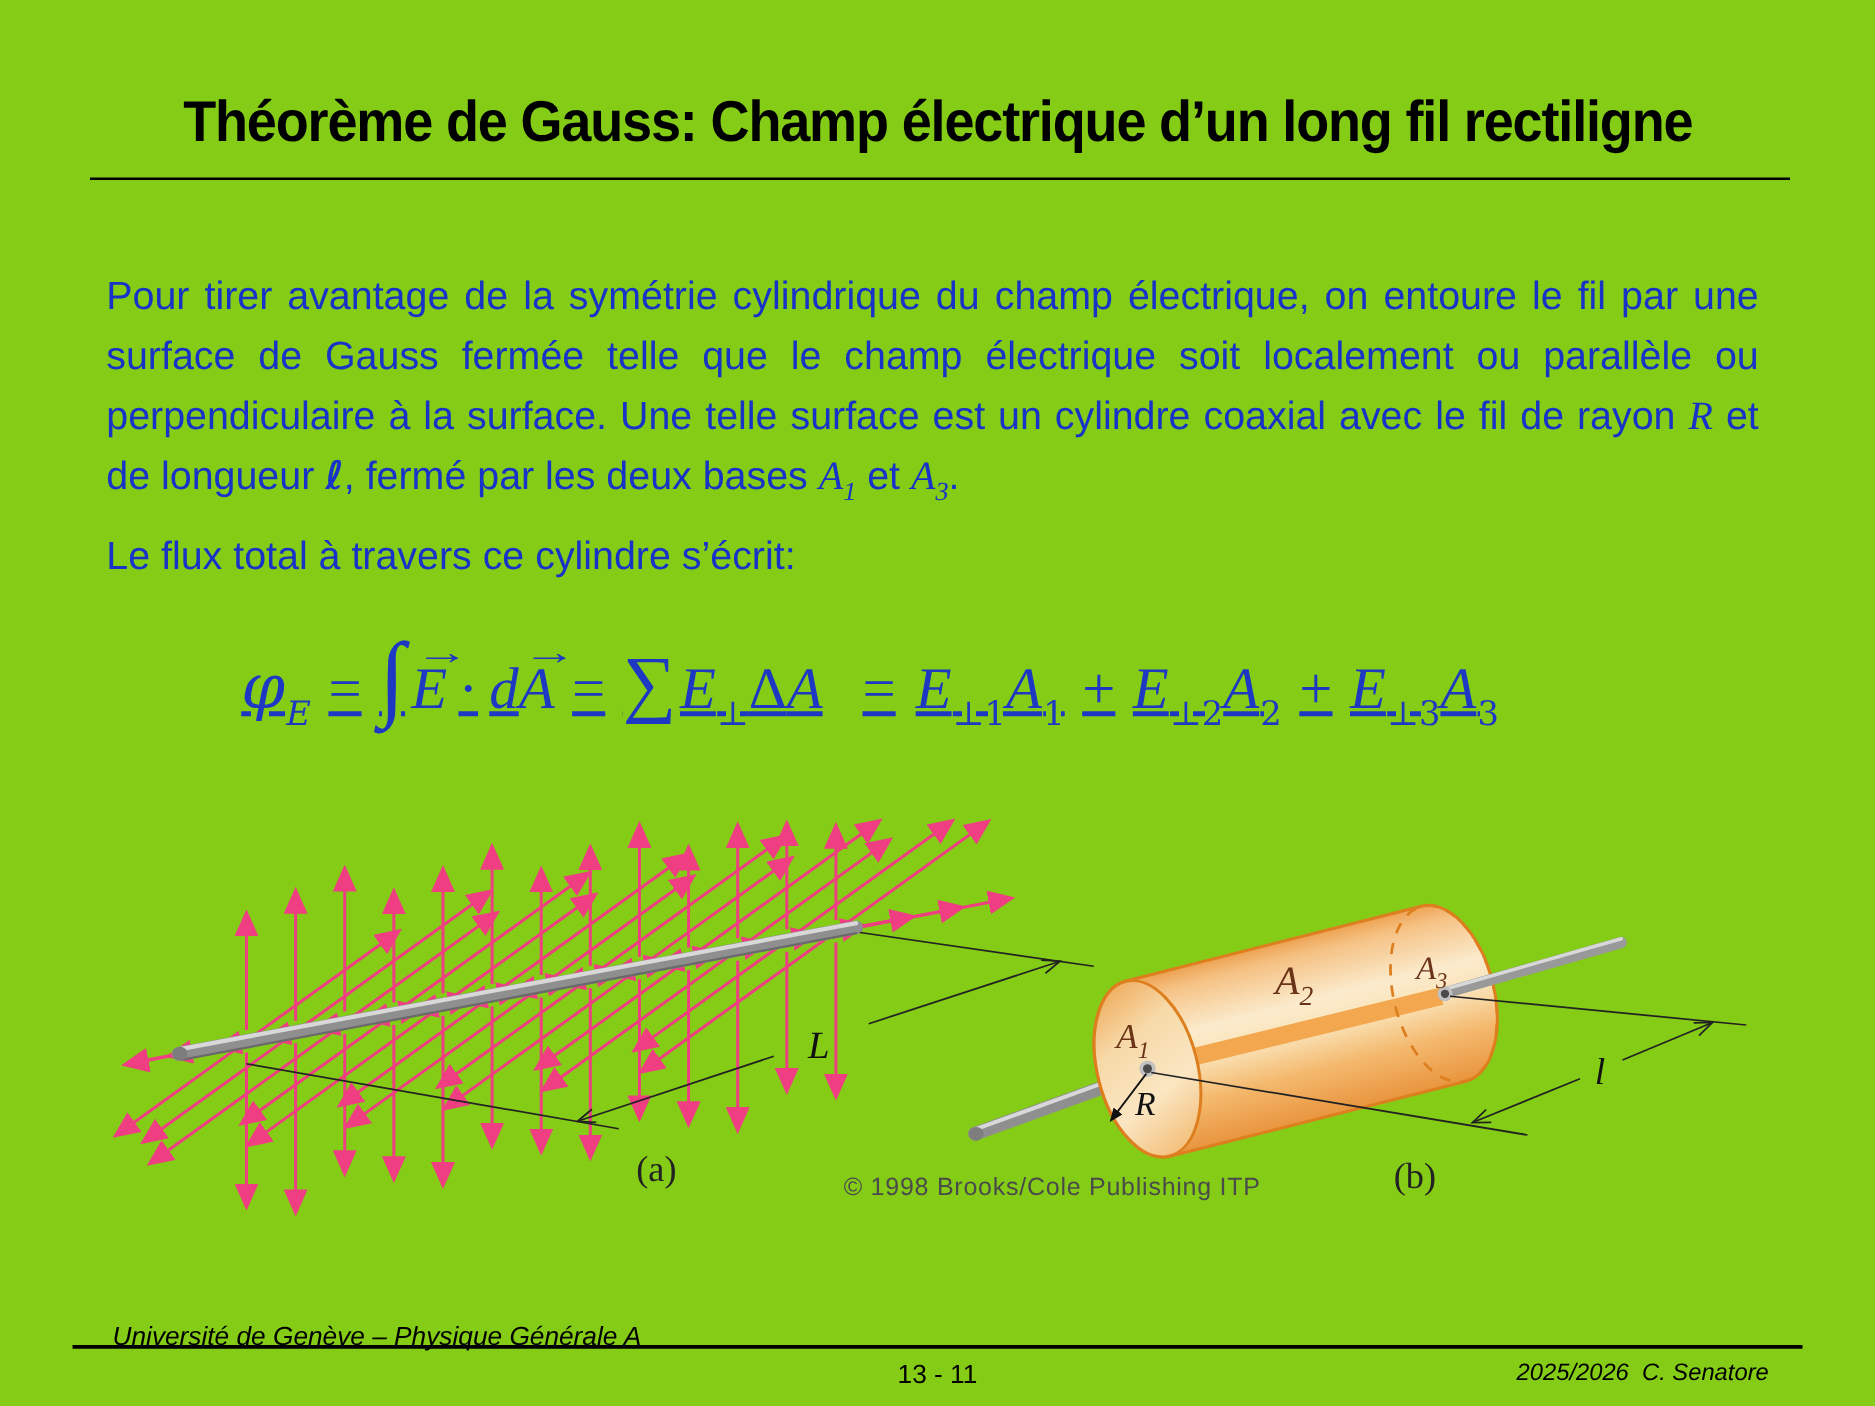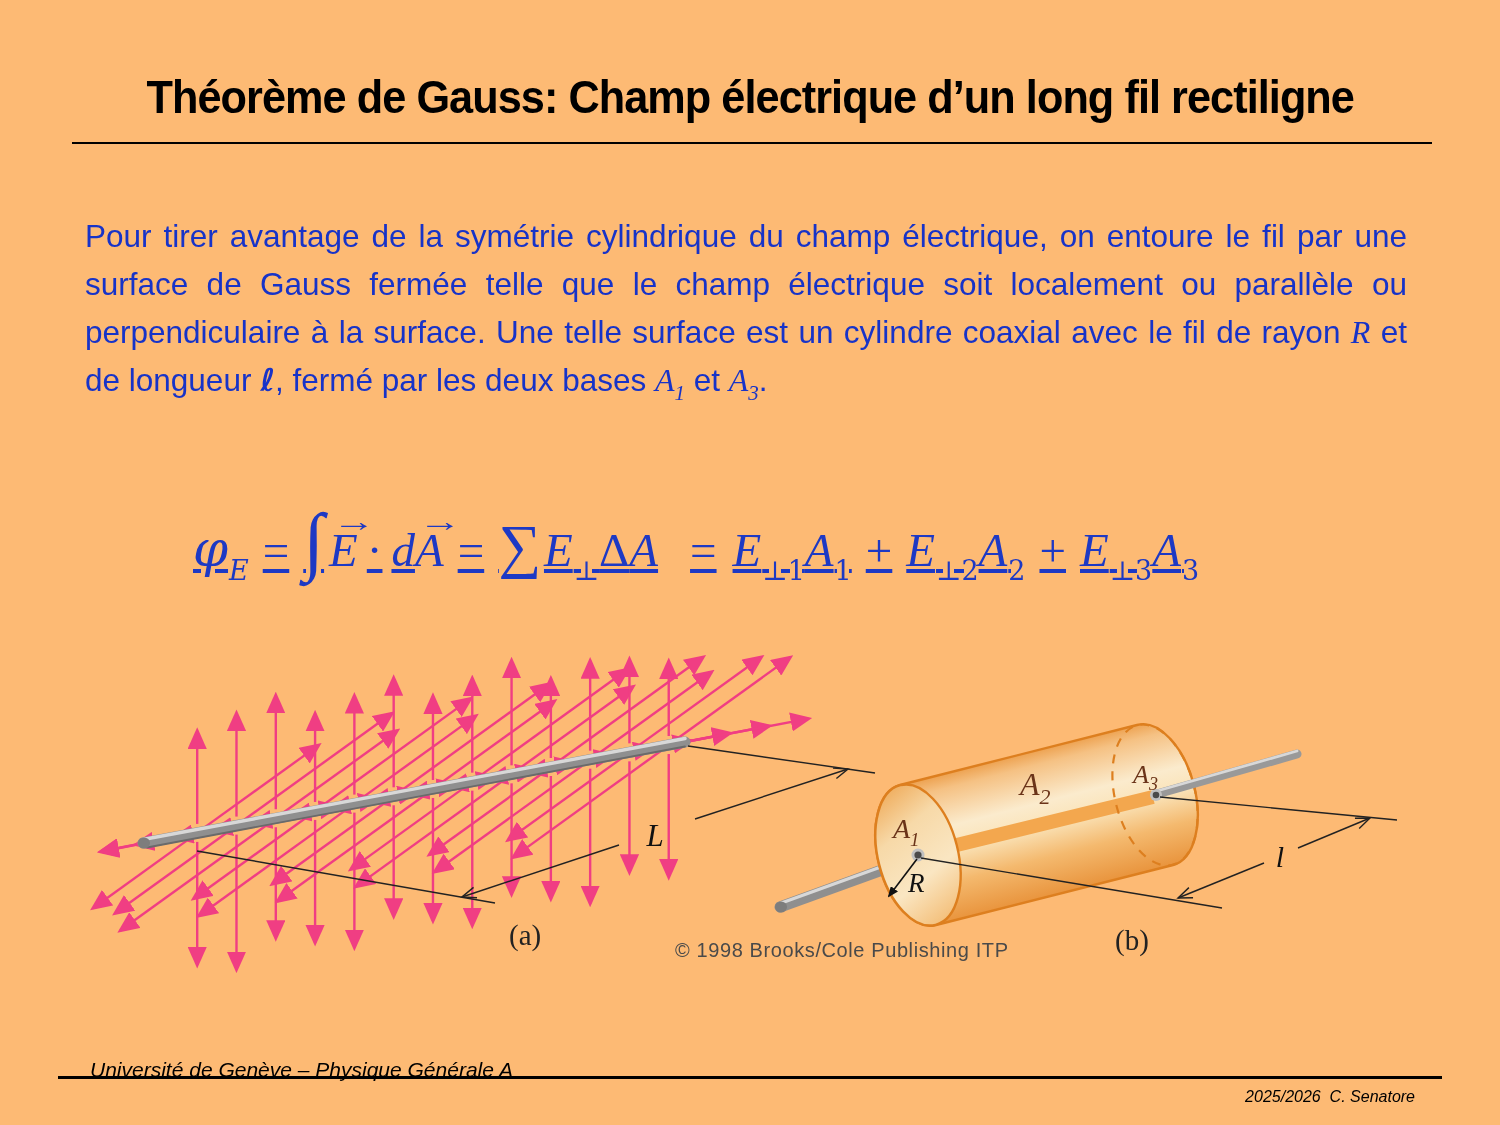--- a/index.html
+++ b/index.html
@@ -1,16 +1,16 @@
 <!DOCTYPE html>
 <html><head>
 <meta charset="utf-8">
 <style>
   html,body{margin:0;padding:0;background:#9a9a9a;}
-  .slide{position:relative;width:1500px;height:1125px;background:#fdba74;overflow:hidden;
+  .slide{position:relative;width:1500px;height:1125px;background:#84cc16;overflow:hidden;
          font-family:"Liberation Sans",sans-serif;}
 
   
   .title-row{position:absolute;top:70px;left:0;width:100%;display:flex;justify-content:center;}
   .title{font-size:46px;font-weight:bold;color:#000;white-space:nowrap;
          transform:scaleX(.94);letter-spacing:-1px;}
   .title-rule{position:absolute;top:142px;left:72px;right:68px;border-top:2.5px solid #000;}
 
   
   .intro{position:absolute;top:212px;left:85px;width:1322px;font-size:31.5px;line-height:48px;
@@ -42,34 +42,35 @@
   .fig-b{position:absolute;left:770px;top:645px;width:700px;height:340px;}
   .svg-lab{font-family:"Liberation Serif",serif;font-style:italic;fill:#111;}
   .svg-cap{font-family:"Liberation Serif",serif;font-size:29px;fill:#222;}
   .svg-area{font-family:"Liberation Serif",serif;font-style:italic;fill:#6b3419;}
   .credit{position:absolute;left:675px;top:939px;font-size:20px;color:#4a4a4a;letter-spacing:.6px;}
 
   
   .footer-rule{position:absolute;top:1076px;left:58px;right:58px;border-top:3px solid #000;}
   .footer-left{position:absolute;top:1058px;left:90px;font-size:21px;font-style:italic;color:#000;}
   .footer-center{position:absolute;top:1088px;left:0;width:100%;text-align:center;font-size:21px;color:#000;}
-  .footer-right{position:absolute;top:1088px;right:85px;font-size:16px;font-style:italic;color:#000;white-space:pre;}
+  .footer-right{position:absolute;top:1088px;right:85px;font-size:19px;font-style:italic;color:#000;white-space:pre;}
 </style>
 </head>
 <body>
 
 <div class="slide">
 
   <div class="title-row">
     <div class="title">Théorème de Gauss: Champ électrique d’un long fil rectiligne</div>
   </div>
   <div class="title-rule"></div>
 
   <div class="intro"><span>Pour tirer avantage de la symétrie cylindrique du champ électrique, on entoure le fil par une surface de Gauss fermée telle que le champ électrique soit localement ou parallèle ou perpendiculaire à la surface. Une telle surface est un cylindre coaxial avec le fil de rayon </span><span class="mvar">R</span><span> et de longueur </span><span class="ell">ℓ</span><span>, fermé par les deux bases </span><span class="mvar">A</span><span class="psub">1</span><span> et </span><span class="mvar">A</span><span class="psub">3</span><span>.</span></div>
 
+  <div class="flux">Le flux total à travers ce cylindre s’écrit:</div>
 
   <div class="formula"><span class="phi">φ</span><span class="fsub it">E</span><span class="op">=</span><span class="int">∫</span><span class="vec"><span class="ar">→</span><span class="it">E</span></span><span class="op cdot">·</span><span class="it">d</span><span class="vec"><span class="ar">→</span><span class="it">A</span></span><span class="op">=</span><span class="sum">∑</span><span class="it">E</span><span class="fsub">⊥</span><span class="up">Δ</span><span class="it">A</span><span class="op eq3">=</span><span class="it">E</span><span class="fsub">⊥1</span><span class="it">A</span><span class="fsub">1</span><span class="op">+</span><span class="it">E</span><span class="fsub">⊥2</span><span class="it">A</span><span class="fsub">2</span><span class="op">+</span><span class="it">E</span><span class="fsub">⊥3</span><span class="it">A</span><span class="fsub">3</span></div>
 
   <svg class="fig-a" viewBox="0 0 830 340">
     <defs>
       <marker id="ph" markerWidth="9" markerHeight="8" refX="7.5" refY="4" orient="auto">
         <path id="ph-path" d="M0,0 L9,4 L0,8 Z" fill="#f03e83"></path>
       </marker>
       <marker id="oh" markerWidth="18" markerHeight="14" refX="16" refY="7" orient="auto" markerUnits="userSpaceOnUse">
         <path d="M2,1.5 L16,7 L2,12.5" fill="none" stroke="#222" stroke-width="1.4"></path>
@@ -225,15 +226,16 @@
     <text x="363" y="138" class="svg-area" font-size="26"><tspan>A</tspan><tspan dy="7" font-size="18">3</tspan></text>
     <text x="138" y="247" class="svg-lab" font-size="27">R</text>
     <text x="510" y="222" class="svg-lab" font-size="30" text-anchor="middle">l</text>
     <text x="345" y="305" class="svg-cap">(b)</text>
   </svg>
 
   <div class="credit">© 1998 Brooks/Cole Publishing ITP</div>
 
   <div class="footer-rule"></div>
   <div class="footer-left">Université de Genève – Physique Générale A</div>
+  <div class="footer-center">13 - 11</div>
   <div class="footer-right">2025/2026  C. Senatore</div>
 
 </div>
 
 </body></html>

